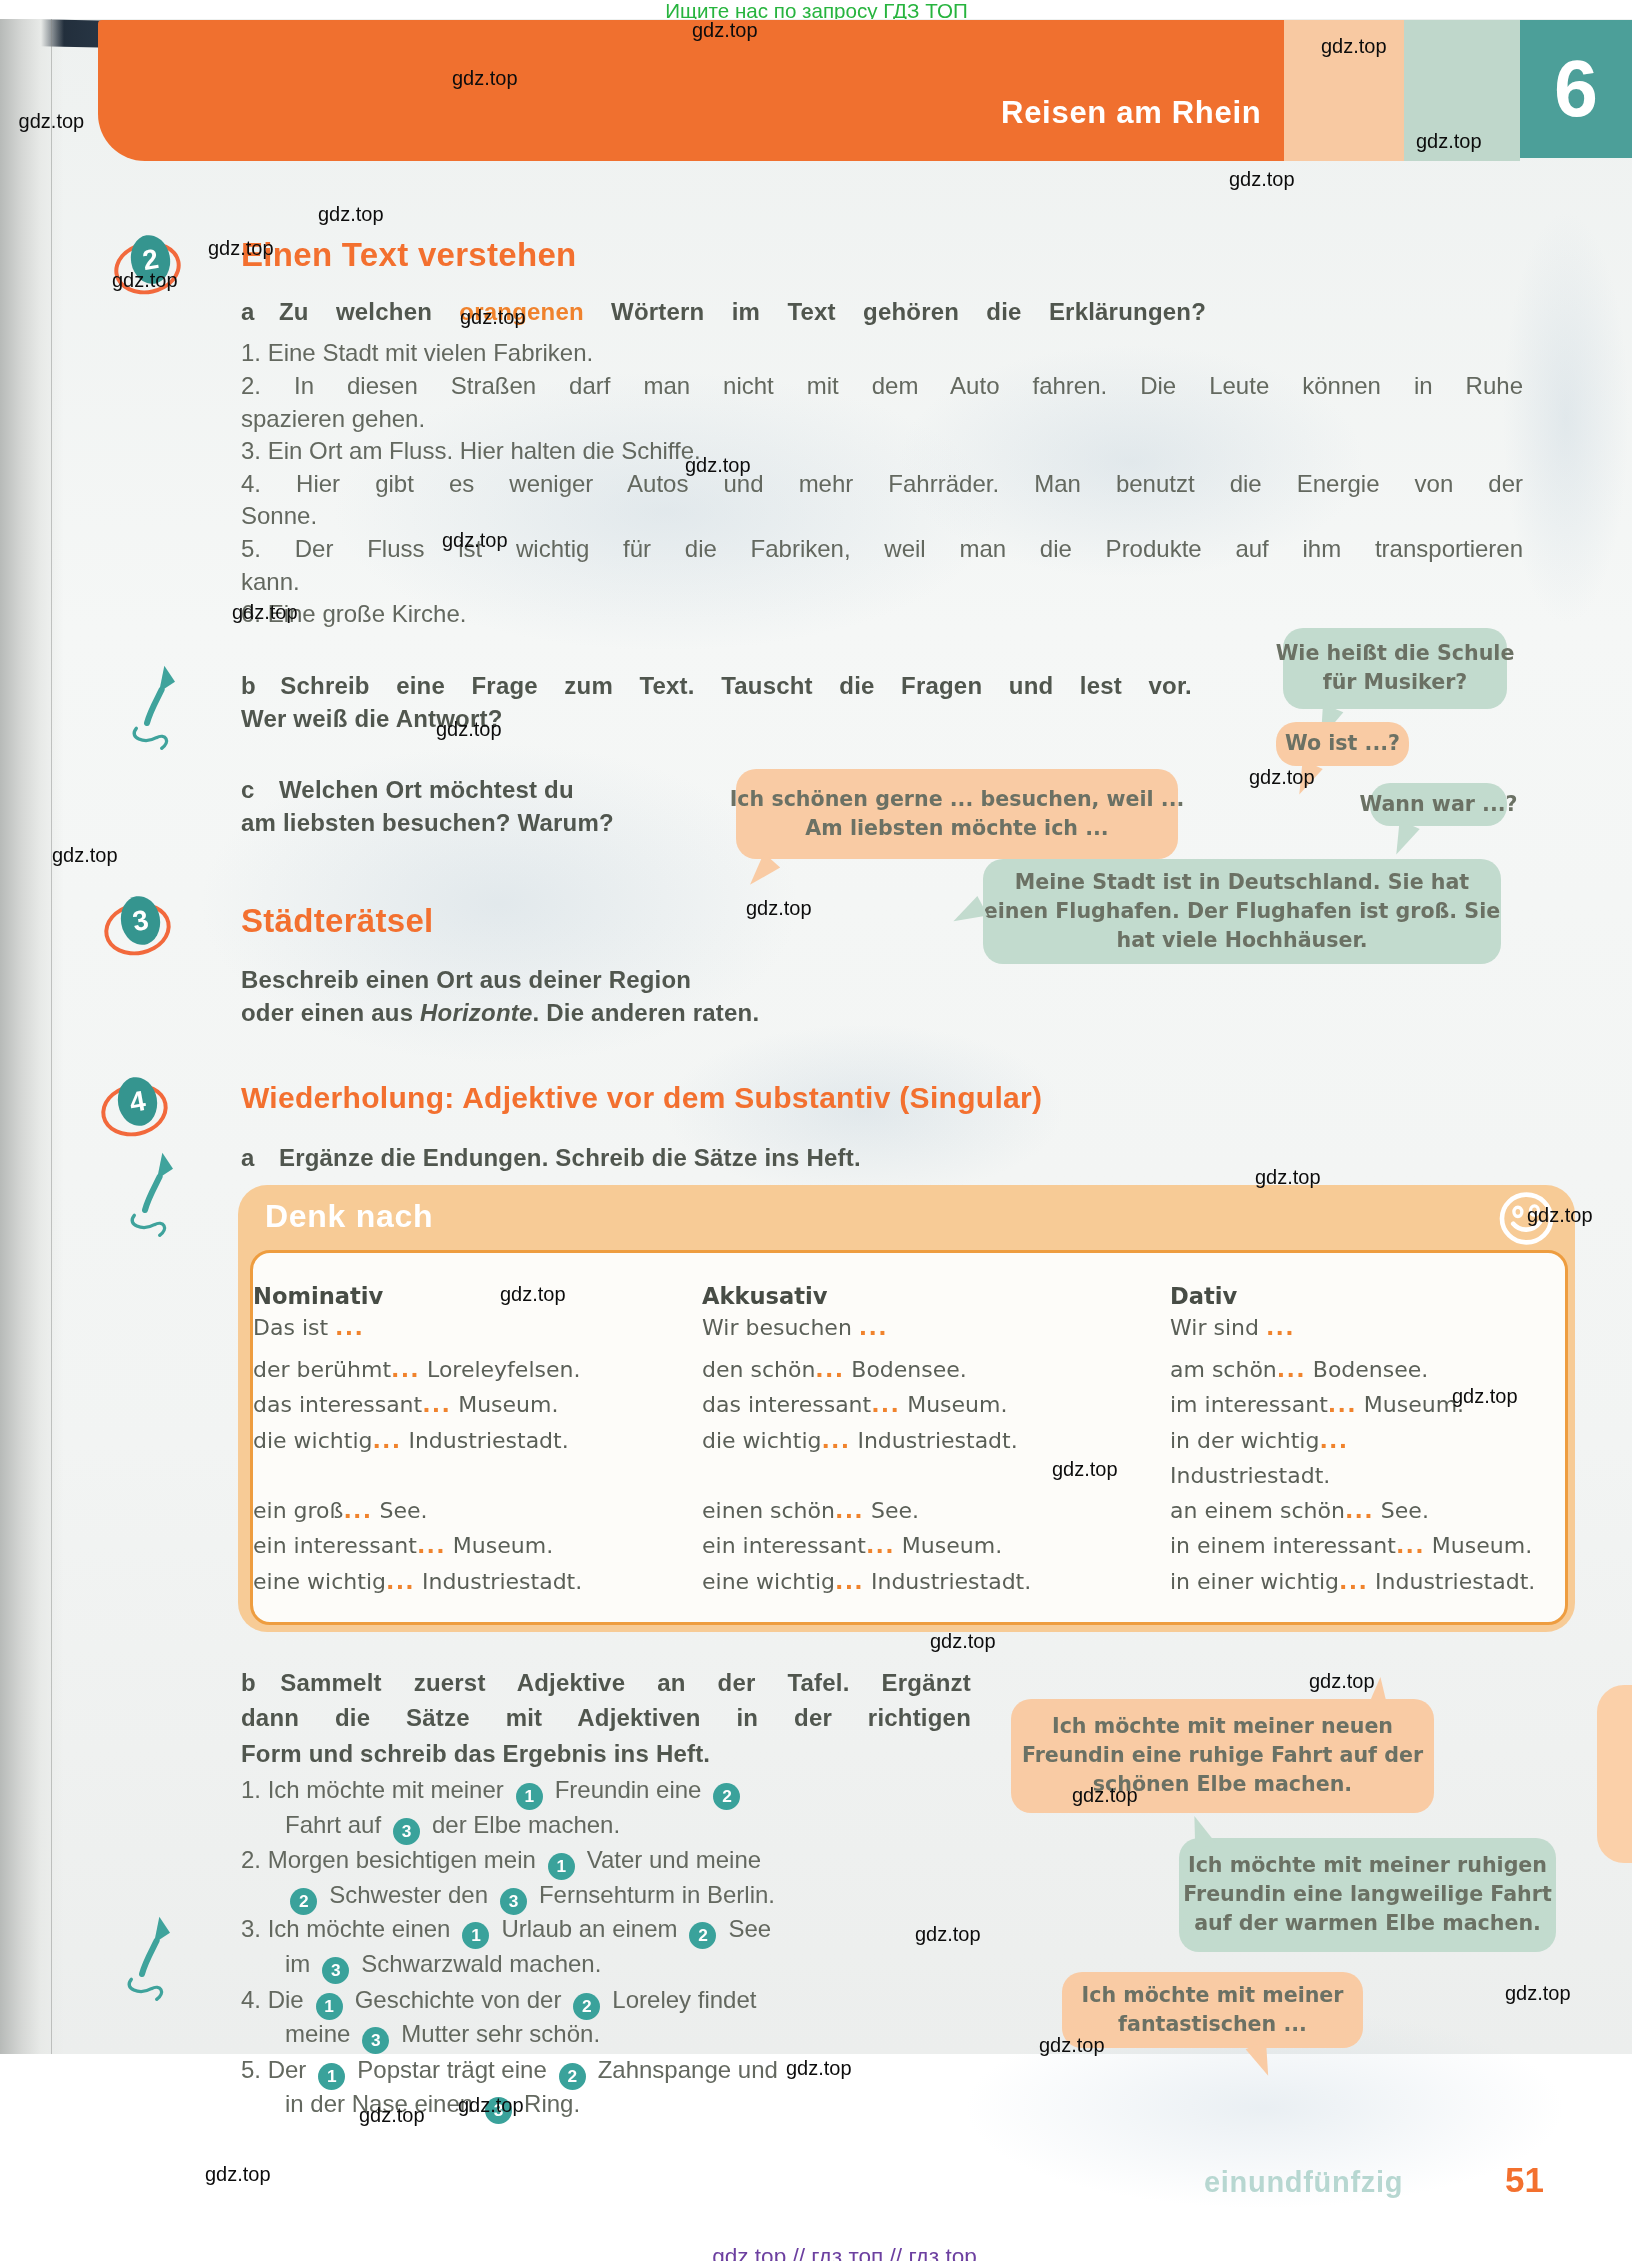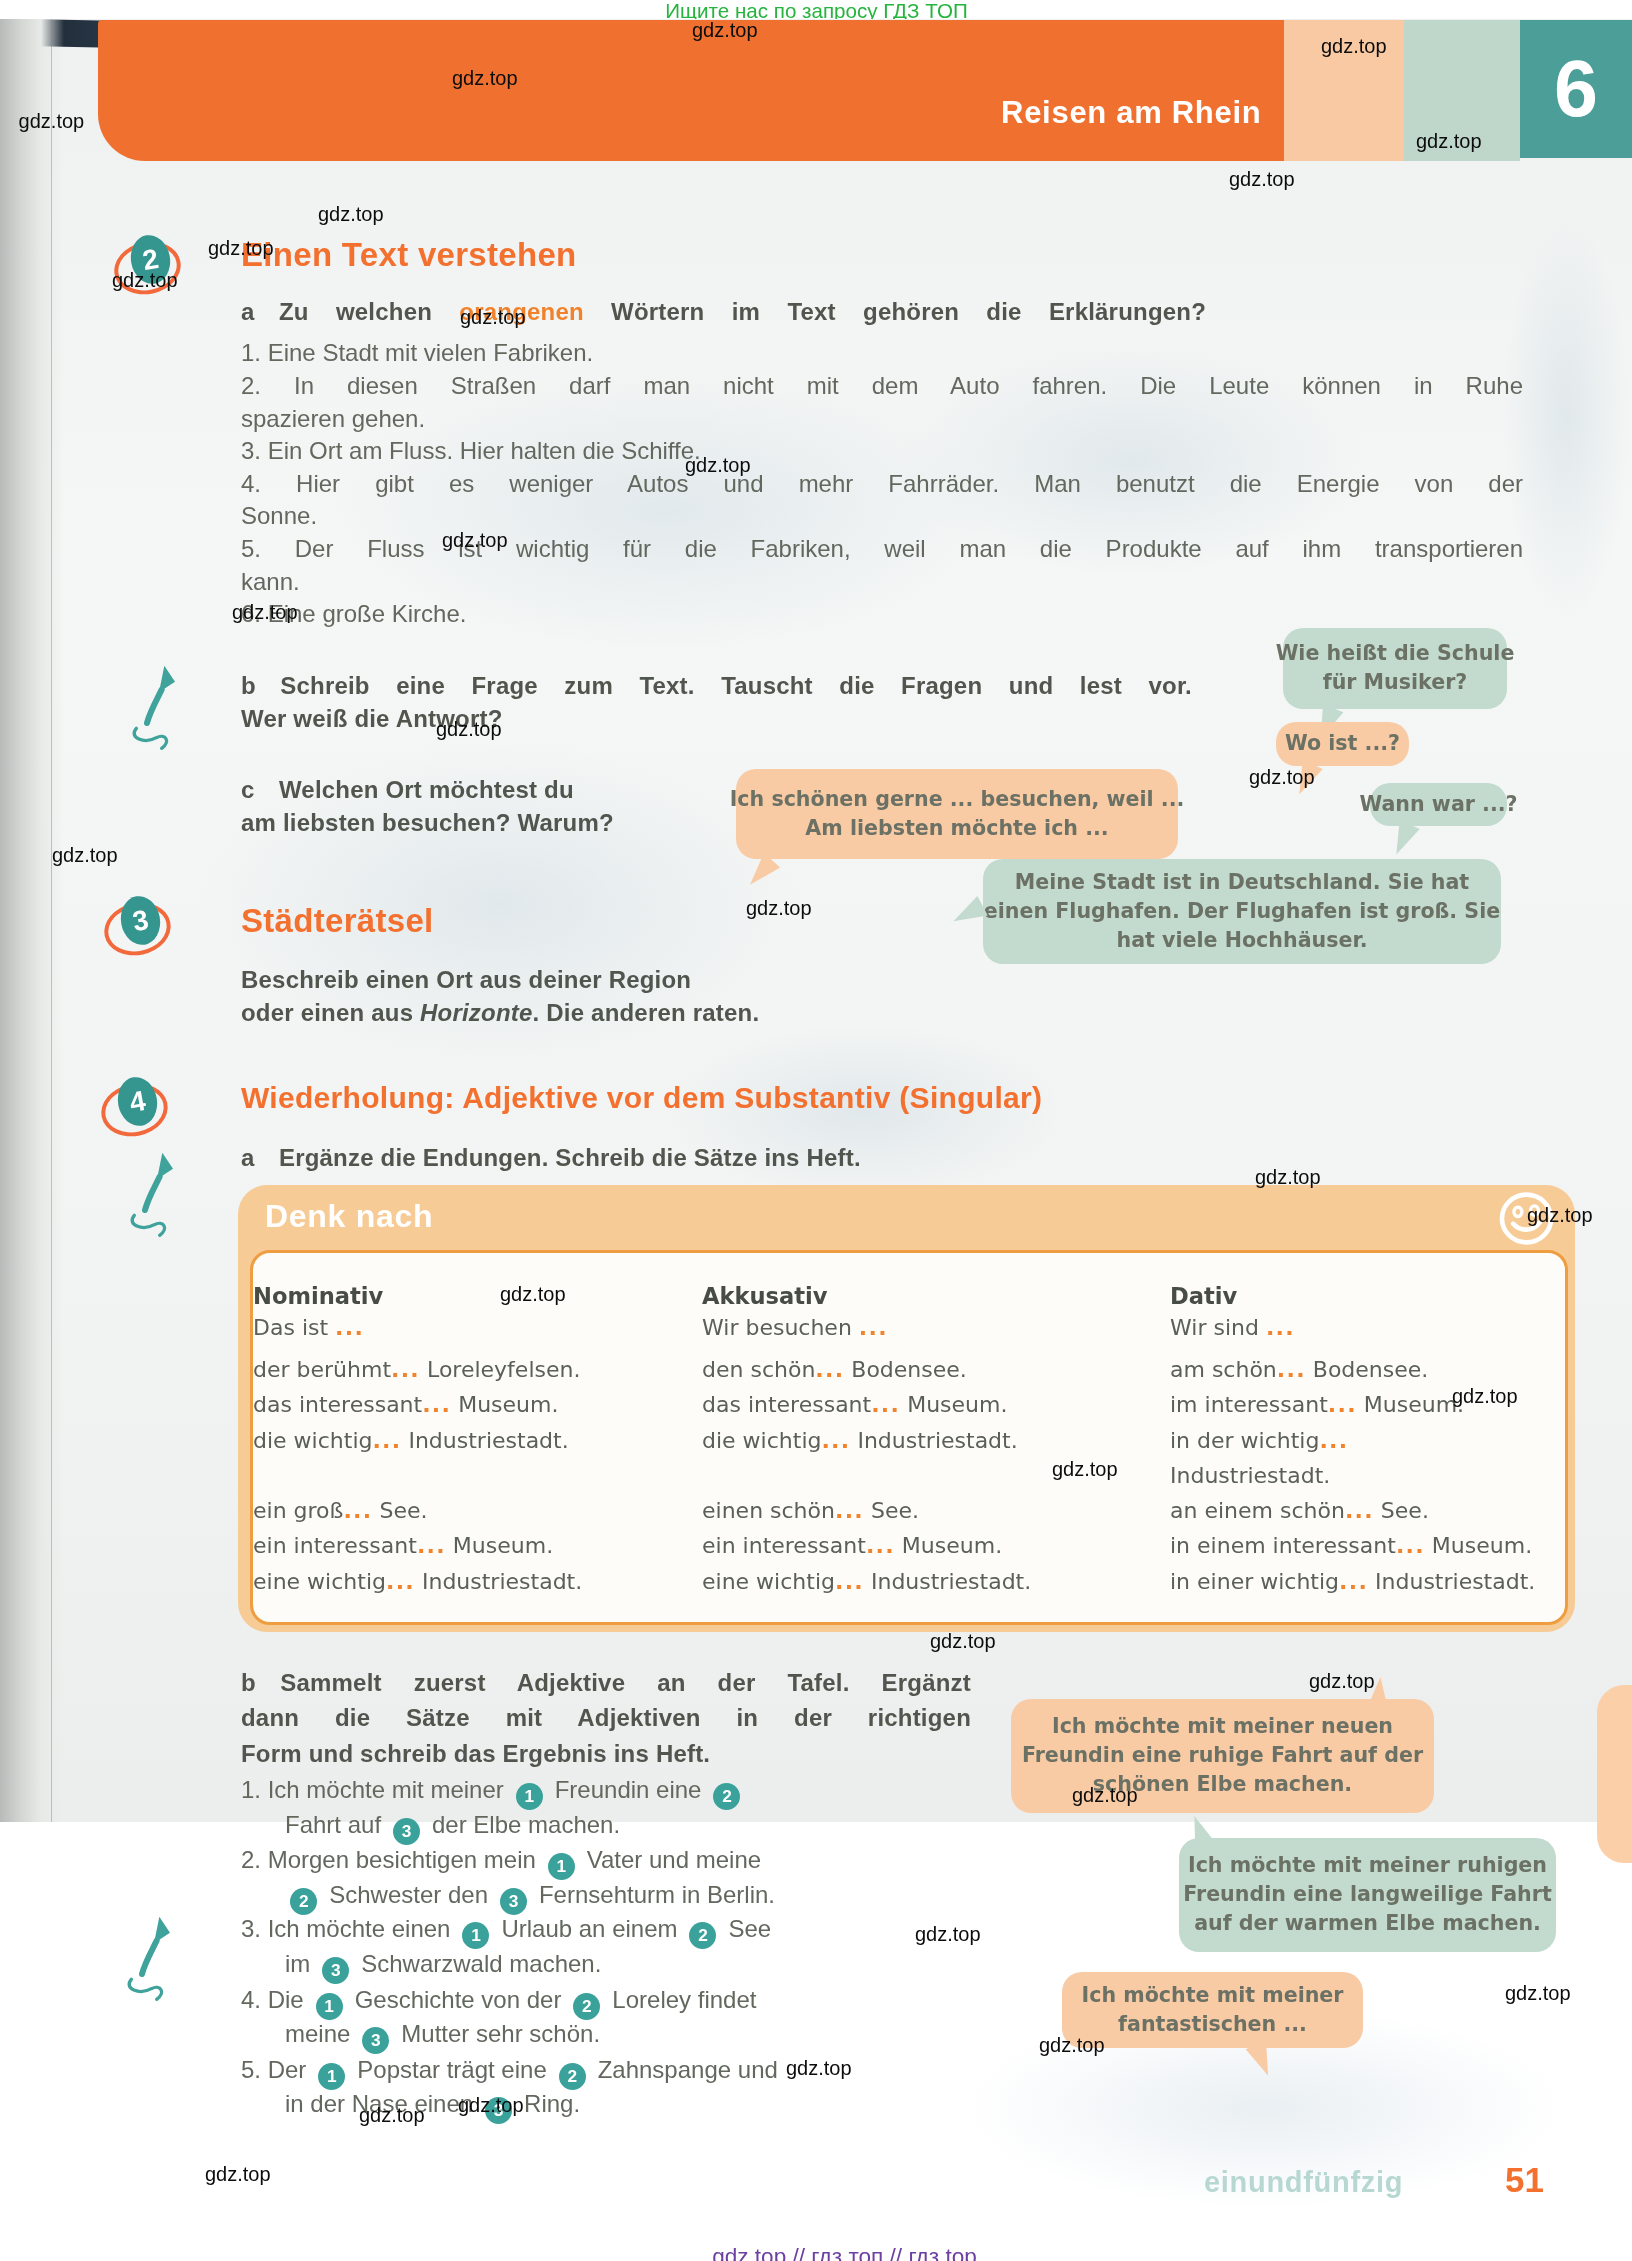--- a/index.html
+++ b/index.html
@@ -1,18 +1,18 @@
 <!DOCTYPE html>
 <html style="font-size:10.6px"><head>
 <meta charset="utf-8">
 <style>
   html,body{margin:0;padding:0;}
   body{width:1633px;height:2261px;position:relative;overflow:hidden;background:#ffffff;
        font-family:"Liberation Sans", sans-serif;}
-  #paper{position:absolute;left:0;top:18.6px;width:1633px;height:1803px;
+  #paper{position:absolute;left:0;top:18.6px;width:1633px;height:2035px;
          background:linear-gradient(180deg,#eef1f0,#f5f7f6 30%,#f2f4f3 70%,#eceeed);}
   #edge{position:absolute;left:0;top:0;width:64px;height:100%;
         background:linear-gradient(90deg,#b7bab8 0,#d5d7d5 34%,#e8eae8 64%,rgba(244,245,244,0) 100%);}
   #edge-line{position:absolute;left:51px;top:0;width:1.3px;height:100%;background:#848785;opacity:.45;}
   #top-wedge{position:absolute;left:27px;top:0px;width:293px;height:27px;
              background:linear-gradient(90deg,#1d2834,#35475a 60%,rgba(53,71,90,0));
              transform:rotate(1.2deg);transform-origin:left top;}
   .blob{position:absolute;border-radius:50%;pointer-events:none;
         background:radial-gradient(closest-side,rgba(184,202,215,.30),rgba(184,202,215,0));}
   

